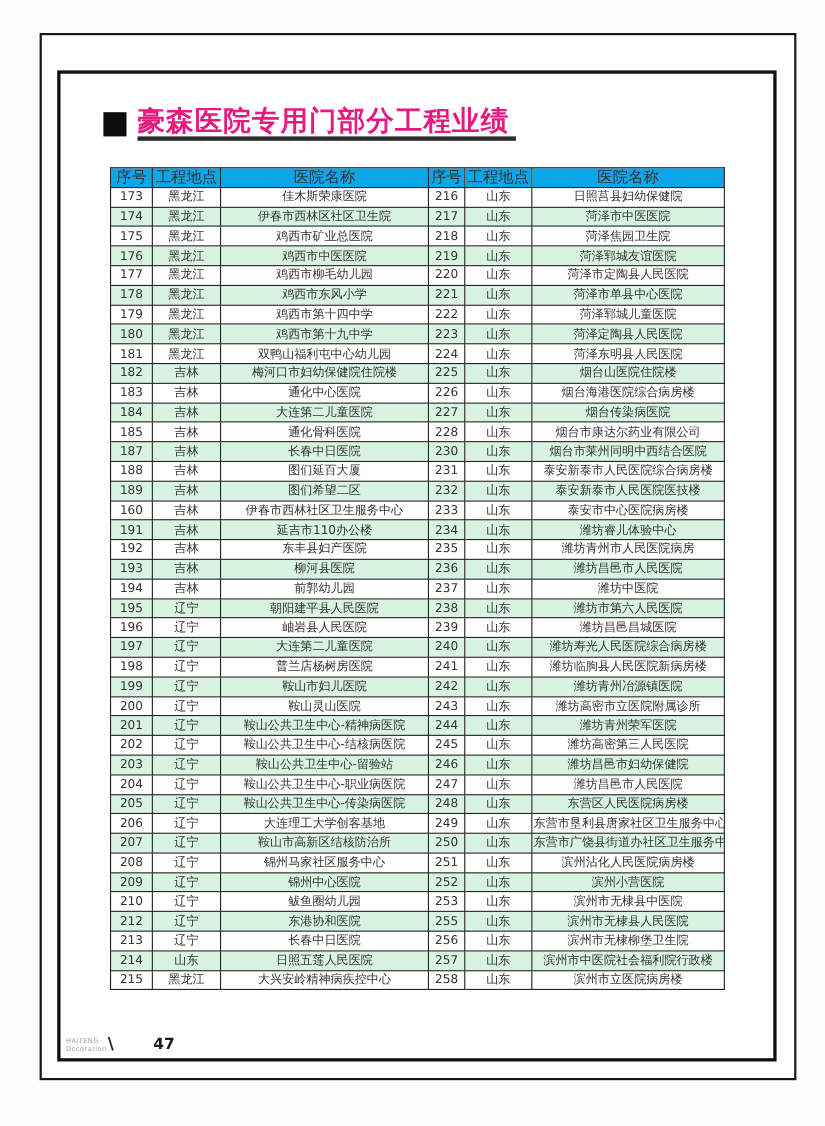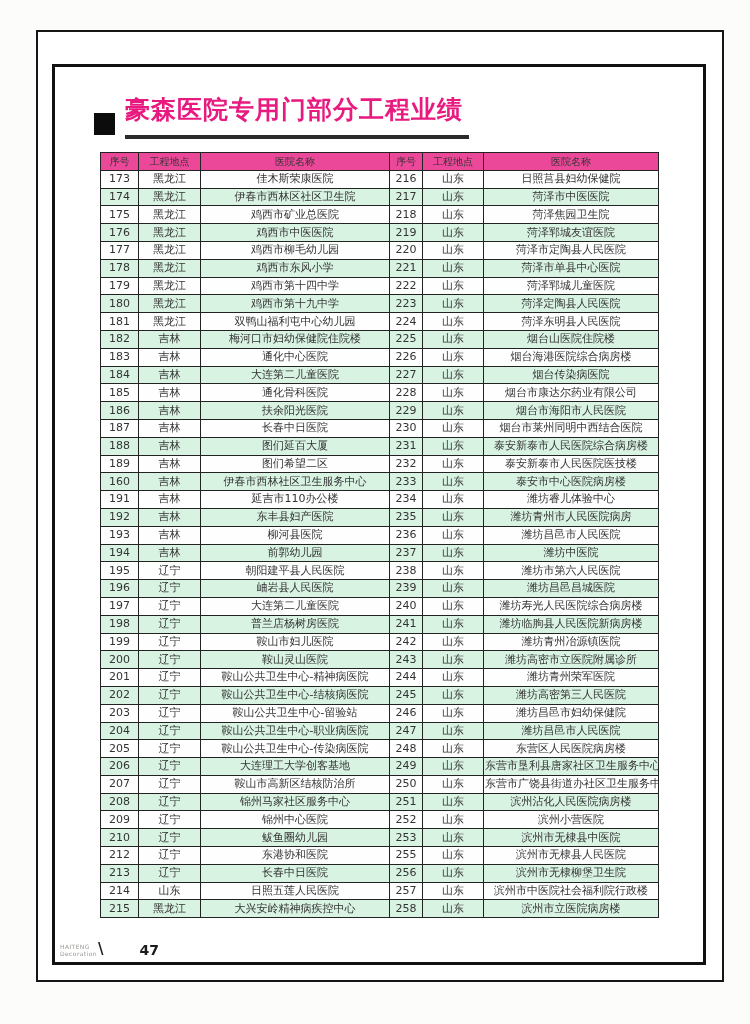--- a/index.html
+++ b/index.html
@@ -29,21 +29,21 @@
     display: flex; align-items: flex-end;
   }
   .title-square {
     width: 21px; height: 22px; background: #0c0c0c;
     margin-right: 10px; margin-bottom: 4px;
   }
   .page-title {
     font-size: 25px; font-weight: bold; color: #e8197f;
     letter-spacing: 1px; line-height: 1.1;
     border-bottom: 4px solid #2b2b2b;
-    padding-bottom: 11px; padding-right: 6px;
+    padding-bottom: 0; padding-right: 6px;
     white-space: nowrap;
   }
   table.perf-table {
     position: absolute; left: 100px; top: 152px;
     border-collapse: collapse;
     table-layout: fixed;
     width: 558px;
     font-size: 11px;
     color: #333333;
   }
@@ -51,21 +51,21 @@
     border: 1px solid #222222;
     text-align: center;
     vertical-align: middle;
     padding: 0 1px;
     height: 17.8px;
     line-height: 1.1;
     white-space: nowrap;
     overflow: hidden;
     font-weight: normal;
   }
-  .perf-table thead th { background: #ec4899; font-size: 10px; }
+  .perf-table thead th { background: #0ea5e9; font-size: 14px; }
   .perf-table tbody tr:nth-child(even) td { background: #d9f3e3; }
   .perf-table tbody tr:nth-child(odd) td { background: #fefefe; }
   .c-seq  { width: 38px; }
   .c-loc  { width: 62px; }
   .c-name { width: 189px; }
   .c-seq2 { width: 33px; }
   .c-loc2 { width: 61px; }
   .c-name2{ width: 175px; }
   .footer {
     position: absolute; left: 60px; top: 941px;
@@ -214,28 +214,20 @@
         </tr>
         <tr>
           <td>185</td>
           <td>吉林</td>
           <td>通化骨科医院</td>
           <td>228</td>
           <td>山东</td>
           <td>烟台市康达尔药业有限公司</td>
         </tr>
         <tr>
-          <td>186</td>
-          <td>吉林</td>
-          <td>扶余阳光医院</td>
-          <td>229</td>
-          <td>山东</td>
-          <td>烟台市海阳市人民医院</td>
-        </tr>
-        <tr>
           <td>187</td>
           <td>吉林</td>
           <td>长春中日医院</td>
           <td>230</td>
           <td>山东</td>
           <td>烟台市莱州同明中西结合医院</td>
         </tr>
         <tr>
           <td>188</td>
           <td>吉林</td>

